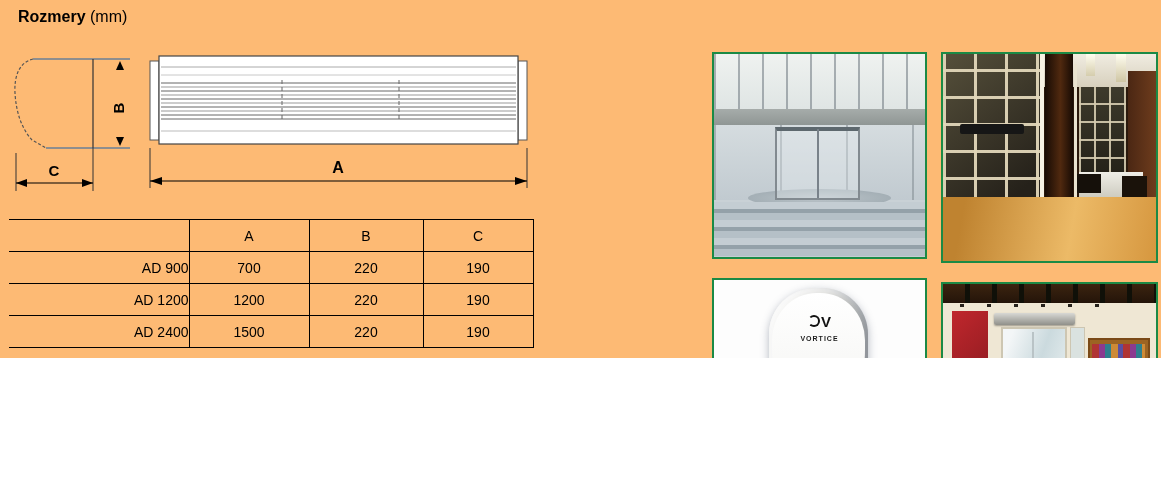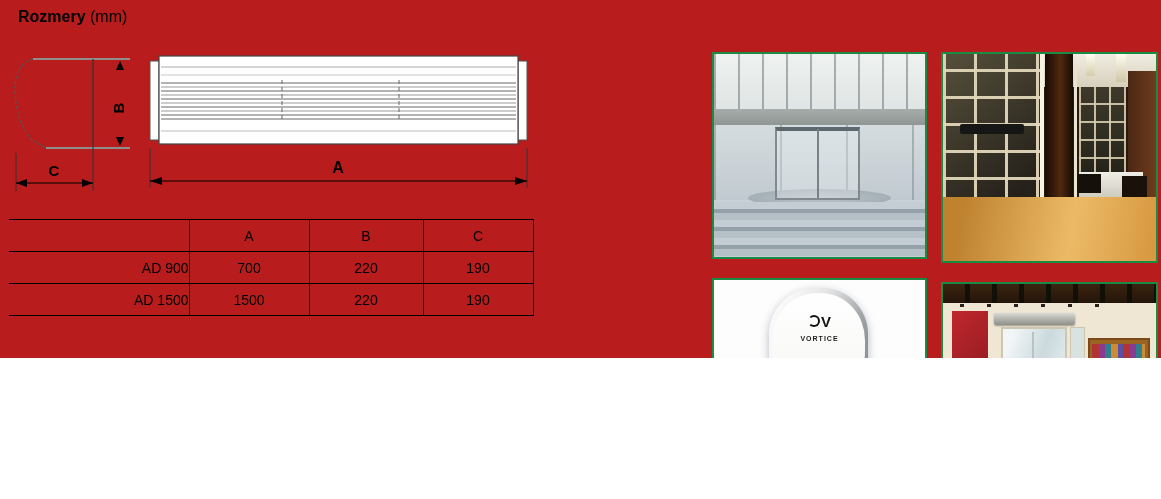--- a/index.html
+++ b/index.html
@@ -1,18 +1,18 @@
 <!DOCTYPE html>
 <html style="--accent-green: #1b8a45;"><head>
 <meta charset="utf-8">
 <style>
   :root { --accent-green: #1b8a45; }
   * { margin:0; padding:0; box-sizing:border-box; }
   body { background:#fff; font-family:"Liberation Sans", sans-serif; }
-  .page { position:relative; width:1161px; height:358px; background:#b91c1c; overflow:hidden; }
+  .page { position:relative; width:1161px; height:358px; background:#fdba74; overflow:hidden; }
 
   
   .h-left  { position:absolute; left:18px; top:8px;  font-size:16px; color:#000; }
   .h-left .b { font-weight:bold; }
   .h-right { position:absolute; left:715px; top:14px; font-size:17px; font-weight:bold; color:#000; }
 
   
   .svg-abs { position:absolute; }
   svg text { font-family:"Liberation Sans", sans-serif; }
 
@@ -201,21 +201,27 @@
       </tr>
     </thead>
     <tbody>
       <tr>
         <td class="c-model">AD 900</td>
         <td class="v">700</td>
         <td class="v">220</td>
         <td class="v">190</td>
       </tr>
       <tr>
-        <td class="c-model">AD 1500</td>
+        <td class="c-model">AD 1200</td>
+        <td class="v">1200</td>
+        <td class="v">220</td>
+        <td class="v">190</td>
+      </tr>
+      <tr>
+        <td class="c-model">AD 2400</td>
         <td class="v">1500</td>
         <td class="v">220</td>
         <td class="v">190</td>
       </tr>
     </tbody>
   </table>
 
 
   <div class="photo" id="fig1">
     <div class="f1-reflect"></div>

